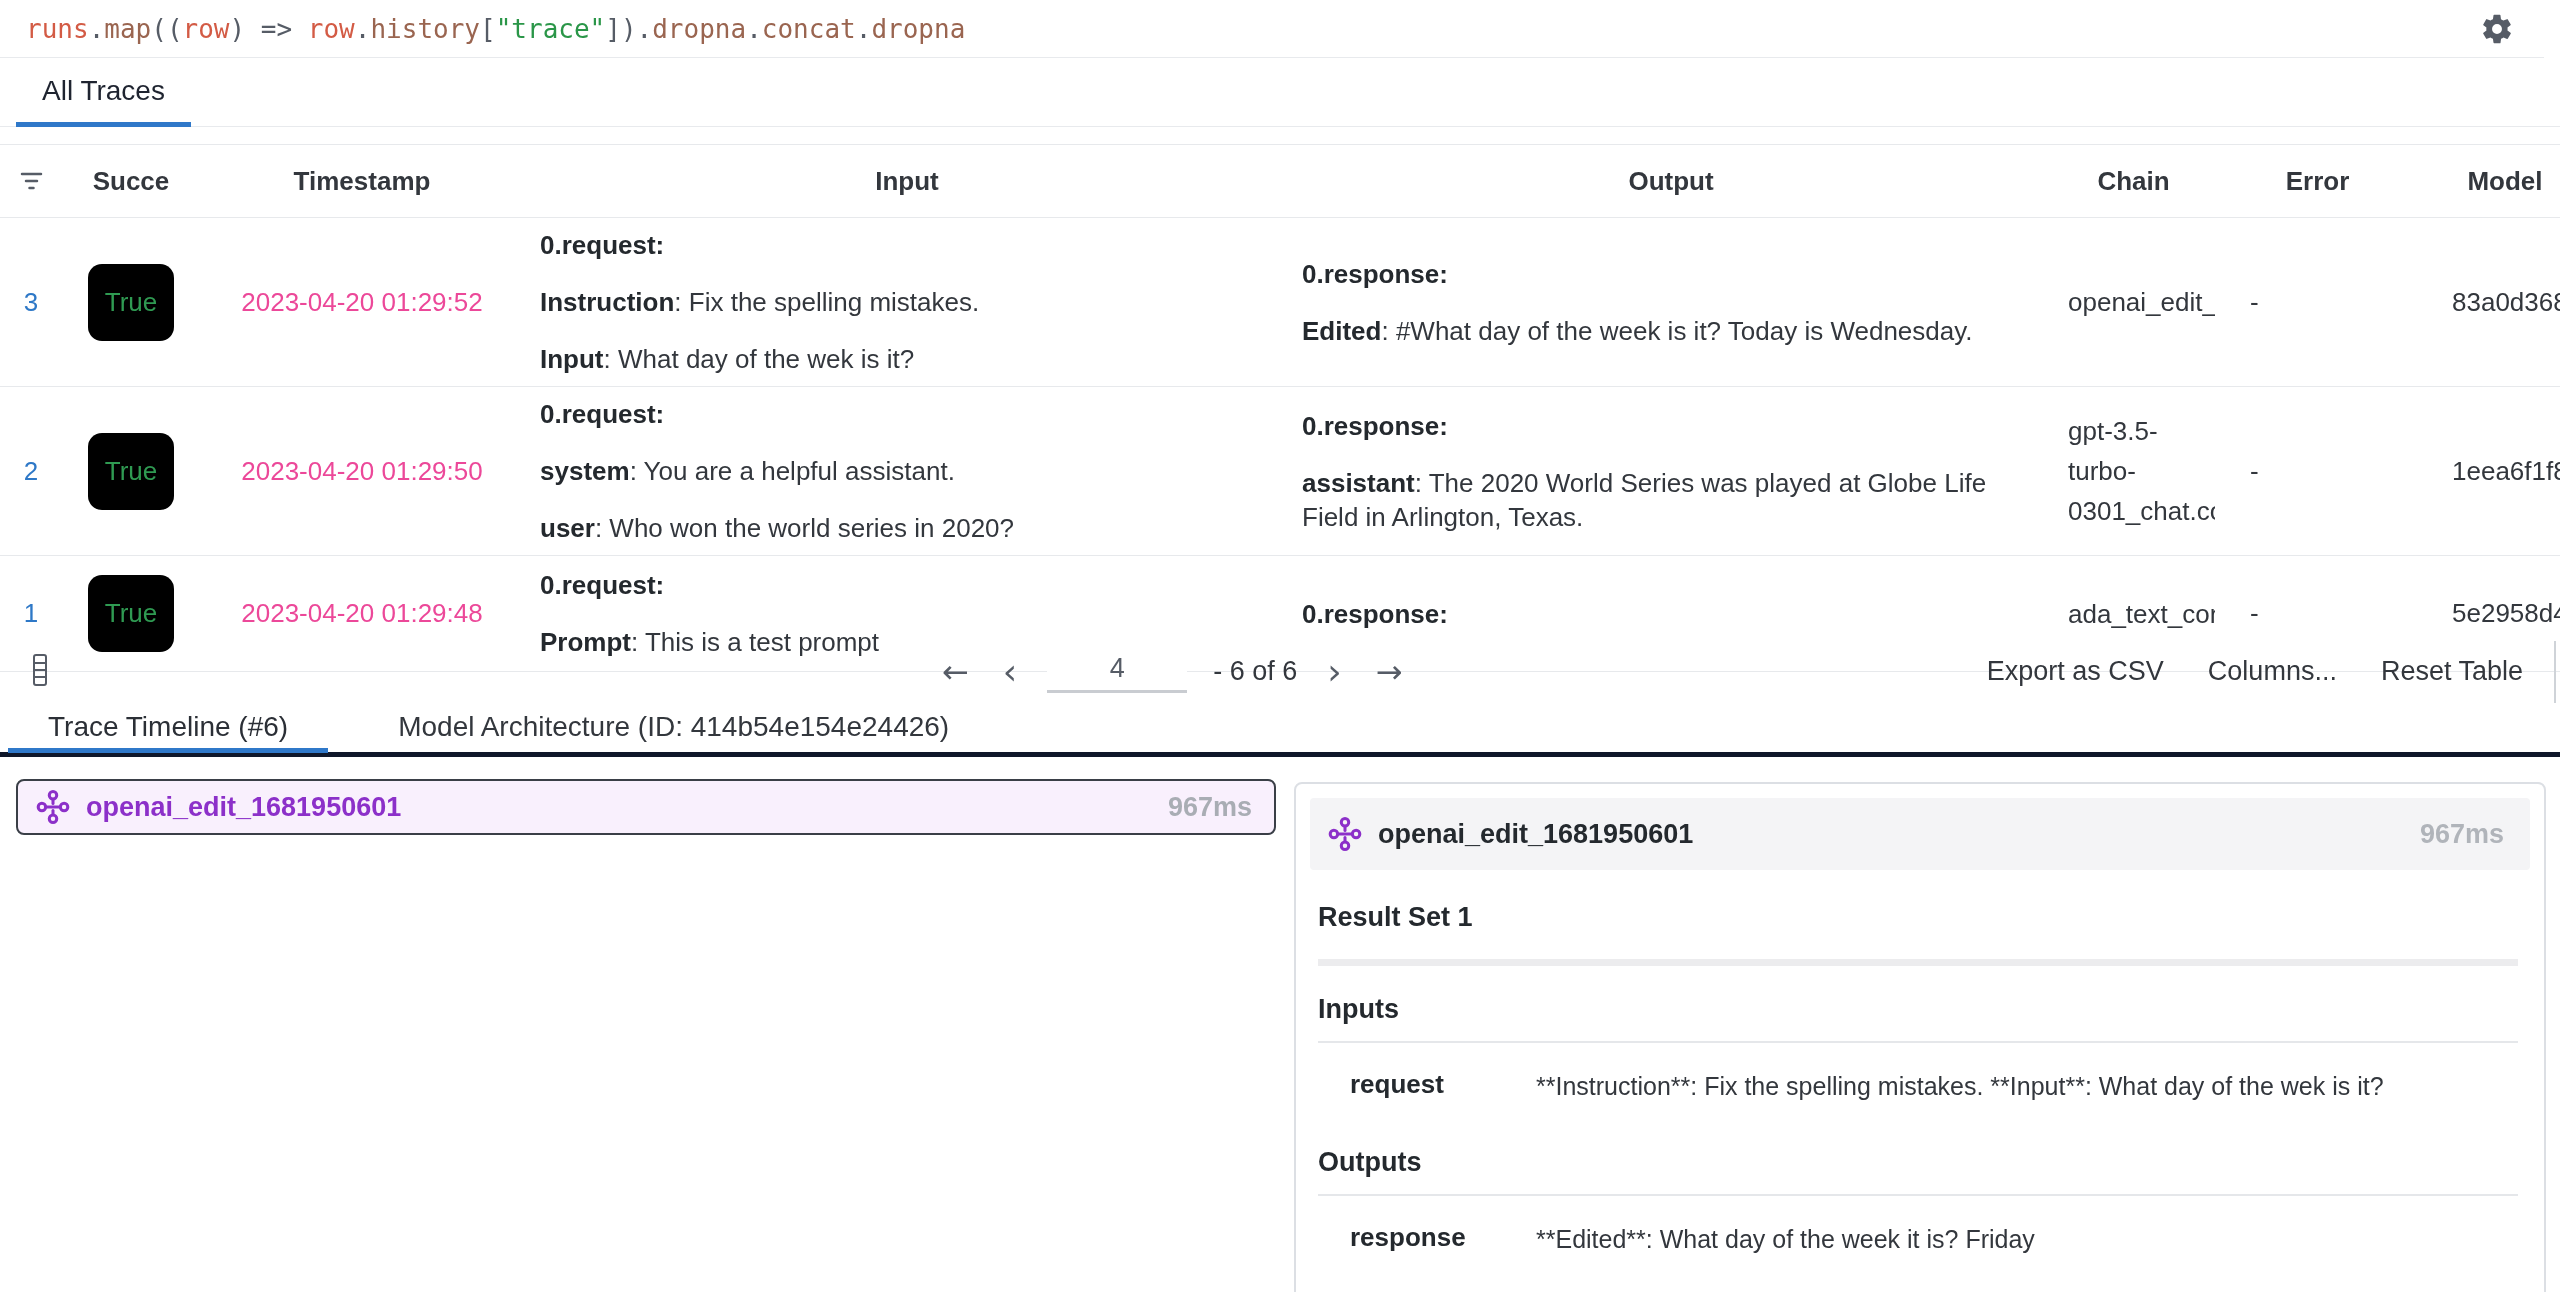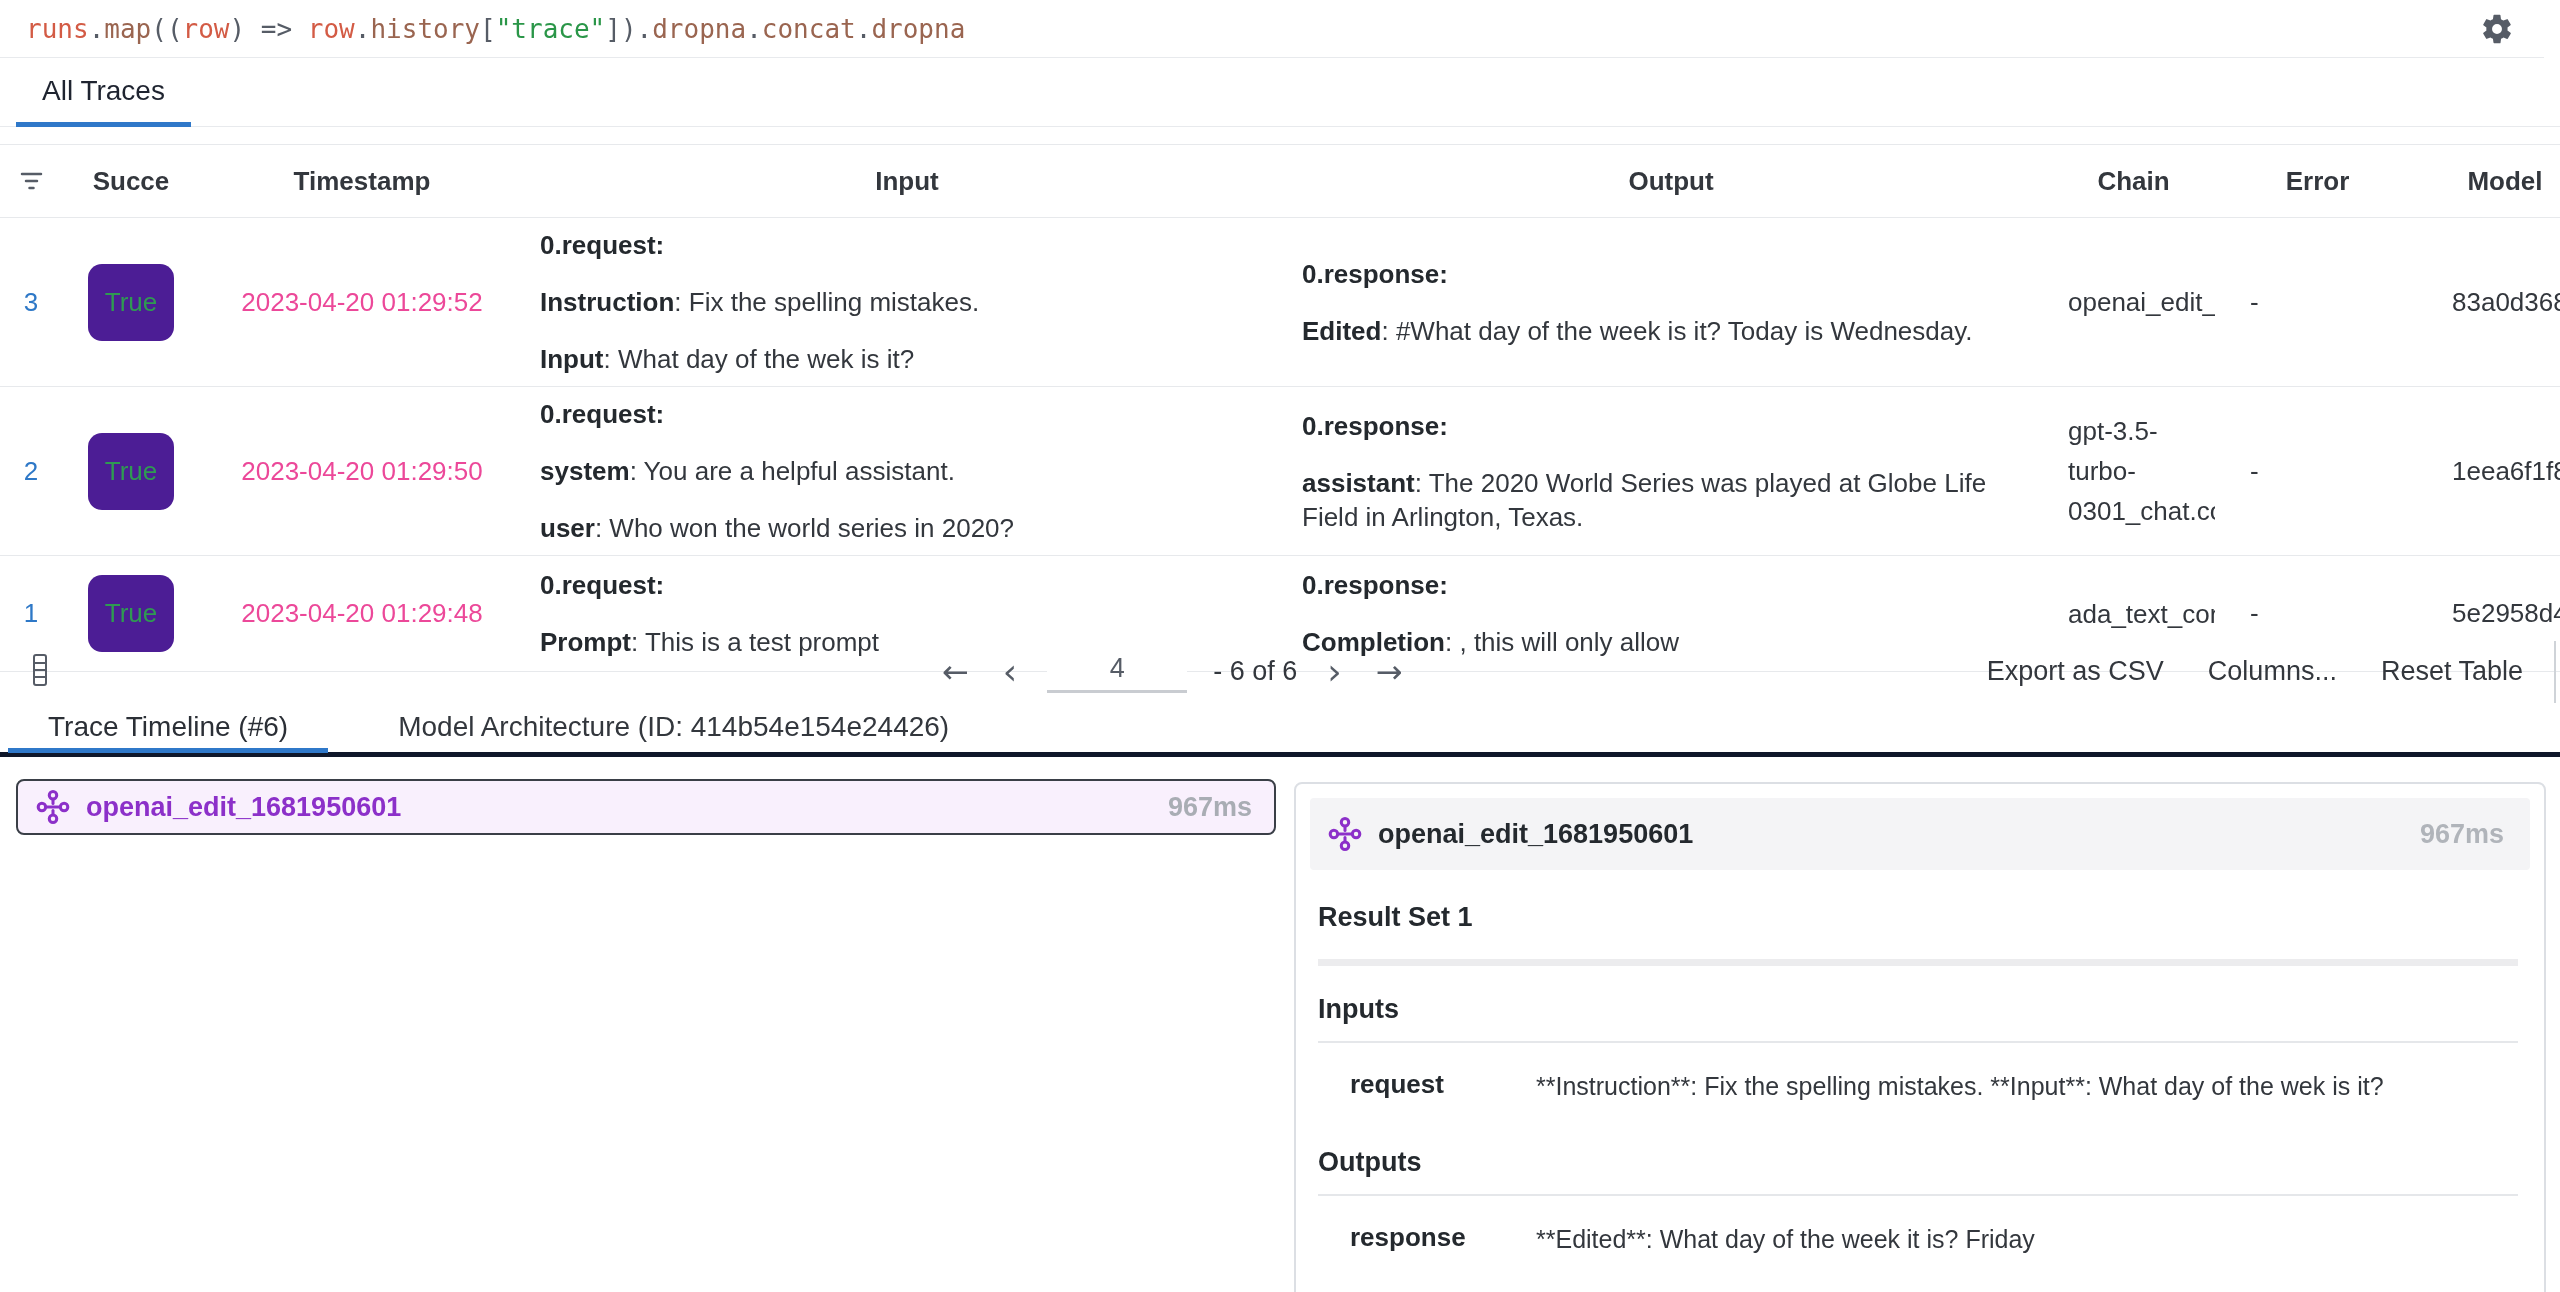--- a/index.html
+++ b/index.html
@@ -34,21 +34,21 @@
   .c-ts     { width:324px; flex:none; display:flex; align-items:center; justify-content:center; }
   .c-input  { width:766px; flex:none; padding:10px 40px 10px 16px; }
   .c-output { width:762px; flex:none; padding:10px 20px 10px 12px; }
   .c-chain  { width:163px; flex:none; padding-left:16px; }
   .c-error  { width:205px; flex:none; padding-left:35px; }
   .c-model  { width:170px; flex:none; padding-left:32px; white-space:nowrap; overflow:hidden; }
   .th.c-input, .th.c-output { justify-content:center; padding:0; }
   .th.c-chain { padding:0; } .th.c-error { padding:0; } .th.c-model { padding:0; justify-content:center; }
   .row-3 { min-height:146px; } .row-2 { min-height:158px; } .row-1 { min-height:116px; }
   .idx-link { color:#2e78c7; text-decoration:none; font-size:26px; }
-  .badge { background:#4c1d95; color:#2f9a52; padding:23px 17px; border-radius:14px; font-size:26px; }
+  .badge { background:#000000; color:#2f9a52; padding:23px 17px; border-radius:14px; font-size:26px; }
   .ts { color:#ec4899; }
   .kv p { margin:0; line-height:34px; font-size:26px; color:#33373d; }
   .kv p + p { margin-top:23px; }
   .kv b { font-weight:700; color:#24292e; }
   .chain-txt { color:#33373d; line-height:40px; white-space:nowrap; overflow:hidden; }
   .err-txt { color:#33373d; }
   .model-txt { color:#33373d; }
   
   .pagerow { position:absolute; top:638px; left:0; right:0; height:67px; }
   .density-btn { position:absolute; left:30px; top:14px; background:none; border:none; padding:0; cursor:pointer; display:flex; }
@@ -188,21 +188,20 @@
       </div>
     <div class="c-ts">
         <span class="ts">2023-04-20 01:29:48</span>
       </div>
     <div class="c-input kv">
       <p><b>0.request:</b><span></span></p>
       <p><b>Prompt</b><span>: This is a test prompt</span></p>
     </div>
     <div class="c-output kv">
       <p><b>0.response:</b><span></span></p>
-      <p><b>Completion</b><span>: , this will only allow</span></p>
     </div>
     <div class="c-chain">
       <div class="chain-txt">ada_text_con</div>
     </div>
     <div class="c-error"><span class="err-txt">-</span></div>
     <div class="c-model"><span class="model-txt">5e2958d4</span></div>
   </div>
 </div>
 
 <div class="pagerow">

